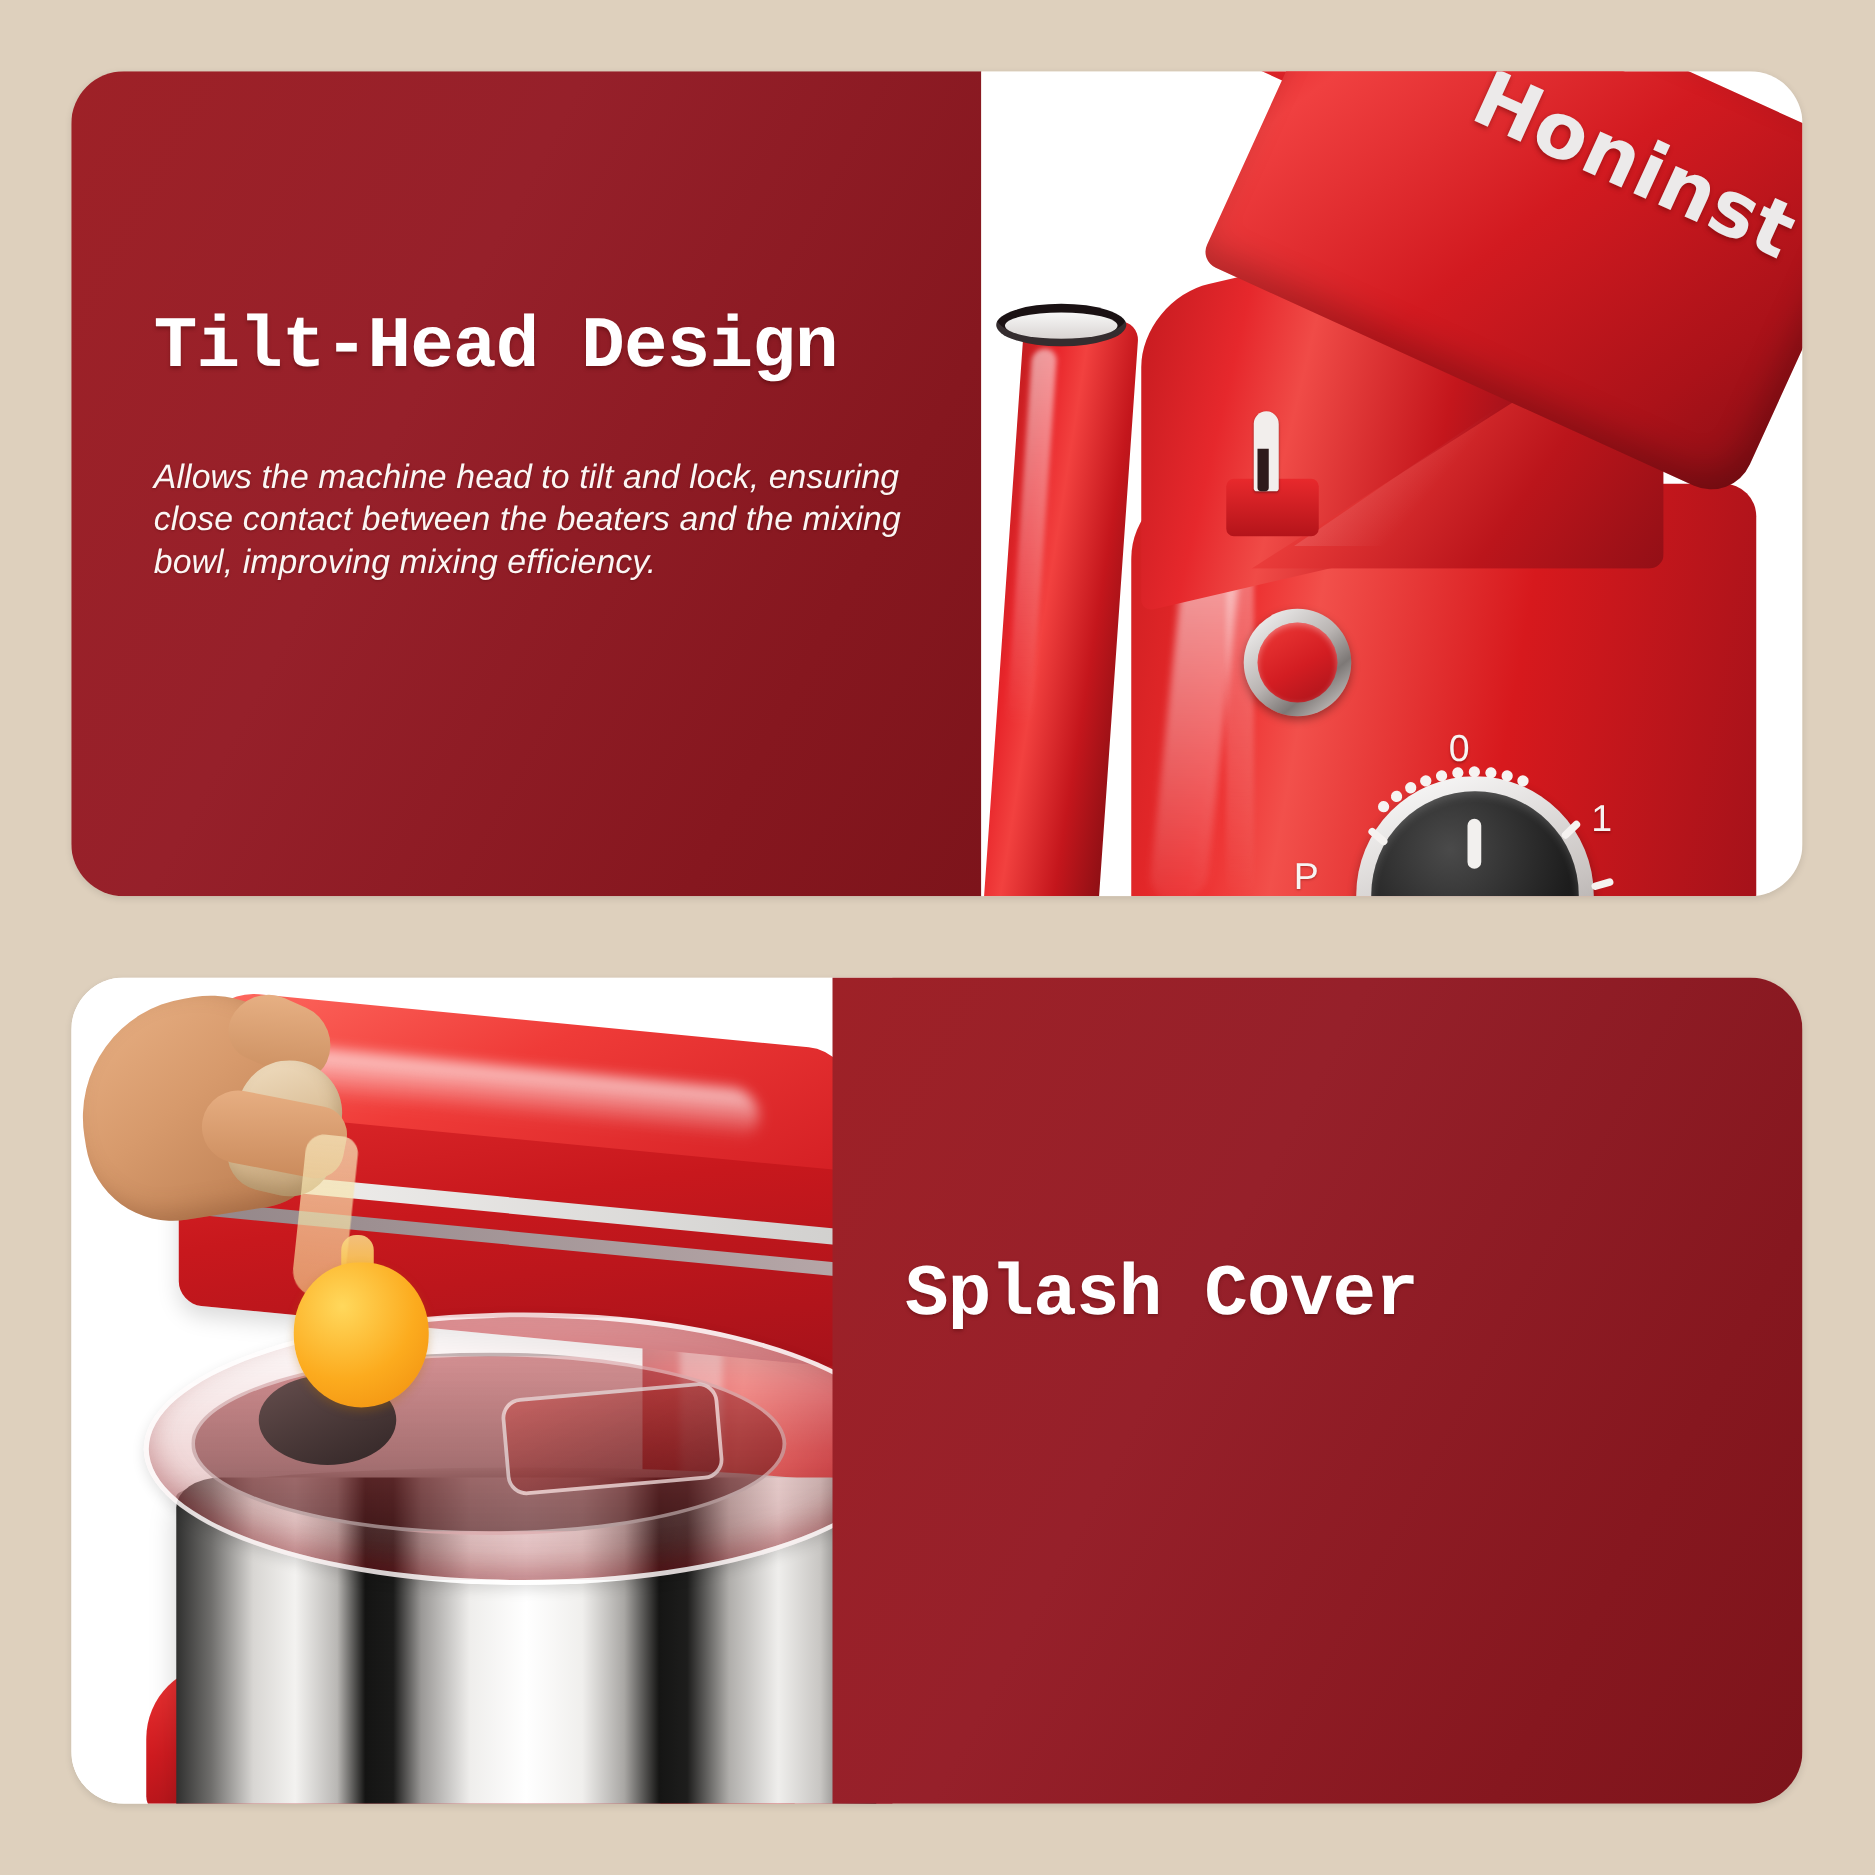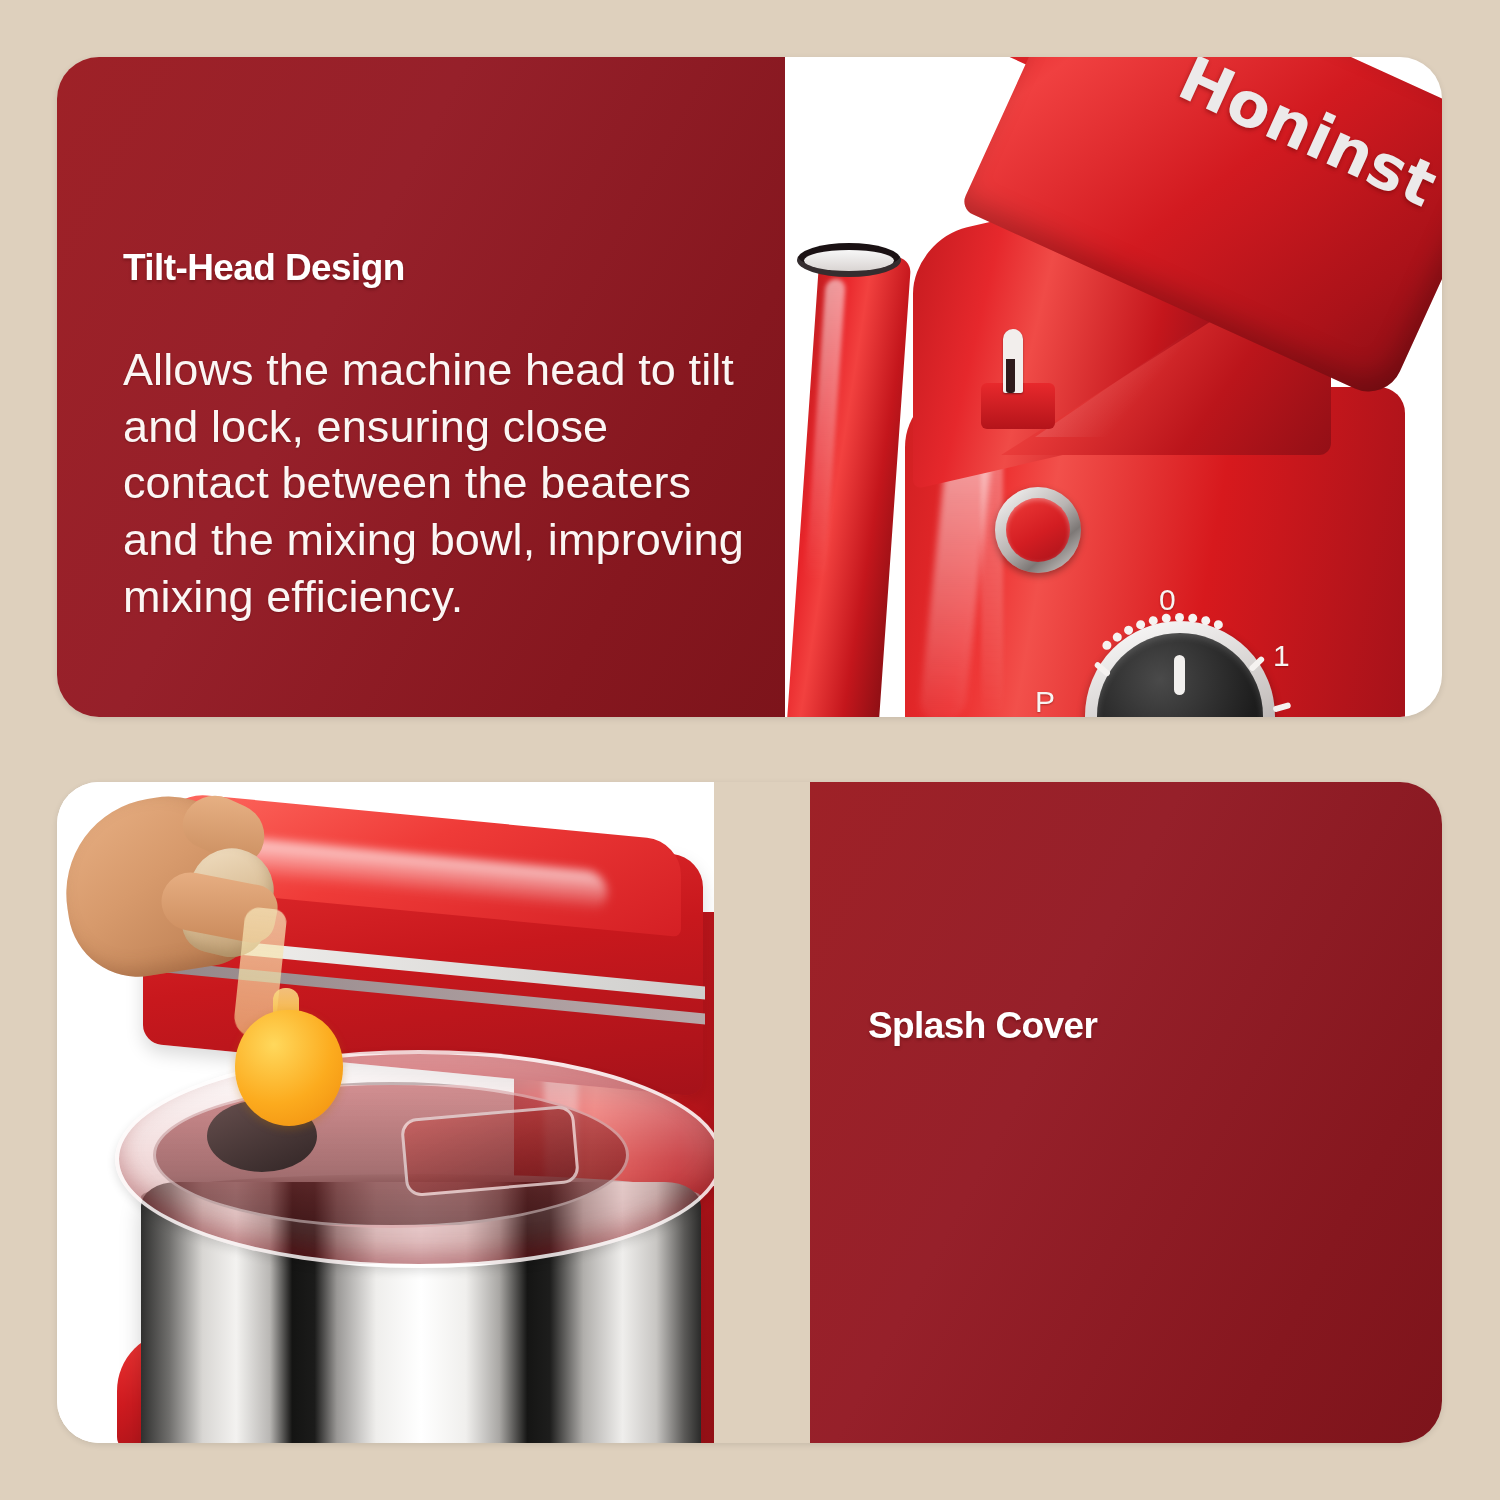--- a/index.html
+++ b/index.html
@@ -17,40 +17,42 @@
     border-radius:42px;
     overflow:hidden;
     box-shadow:0 2px 6px rgba(0,0,0,.10);
   }
   #panel-top{left:57px;top:57px;width:1385px;height:660px;}
   #panel-bottom{left:57px;top:782px;width:1385px;height:661px;}
 
   .copy-side{position:absolute;top:0;bottom:0;
     background:linear-gradient(118deg,#9e2127 0%,#96202a 38%,#86171f 78%,#7d141b 100%);}
   #panel-top .copy-side{left:0;width:728px;}
-  #panel-bottom .copy-side{right:0;width:632px;margin-left:28px;}
+  #panel-bottom .copy-side{right:0;width:776px;margin-left:28px;}
 
   .photo-side{position:absolute;top:0;bottom:0;background:#ffffff;overflow:hidden;}
   #panel-top .photo-side{right:0;width:657px;}
   #panel-bottom .photo-side{left:0;width:657px;}
 
   
   .copy-inner{position:absolute;left:66px;right:40px;}
   #panel-top .copy-inner{top:192px;}
   #panel-bottom .copy-inner{top:225px;left:58px;}
 
   .feature-title{
-    font-size:37px;font-weight:bold;color:#fff;
+    font-size:58px;font-weight:bold;color:#fff;
     letter-spacing:-.6px;line-height:1.05;margin:0 0 54px 0;
     text-shadow:0 2px 3px rgba(60,0,0,.35);
+    font-family:Liberation Mono, monospace;
   }
   .feature-body{
-    font-size:45px;color:#fbf6f4;line-height:1.26;
+    font-size:27px;color:#fbf6f4;line-height:1.26;
     margin:0;letter-spacing:.1px;max-width:660px;
     text-shadow:0 1px 2px rgba(60,0,0,.30);
+    font-style:italic;
   }
 
   
   .tp{position:absolute;inset:0;}
   
   .tp-arm{
     position:absolute;left:18px;top:200px;width:92px;height:470px;
     background:linear-gradient(95deg,#c21d20 0%,#e8252a 22%,#f2413f 40%,#c4161c 72%,#8d0f14 100%);
     border-radius:12px 16px 0 0;
     transform:skewX(-4deg);

